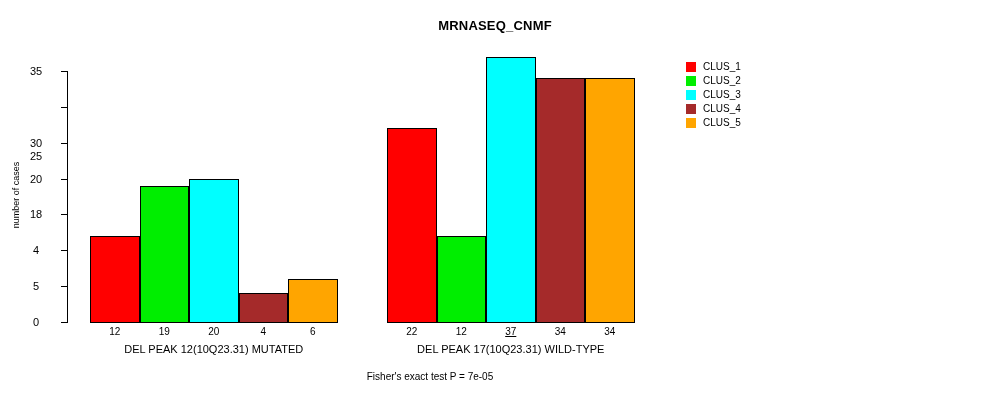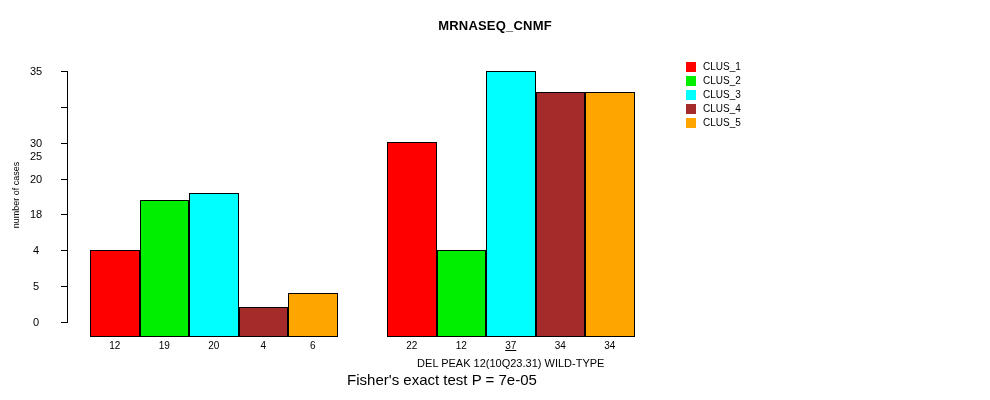--- a/index.html
+++ b/index.html
@@ -65,21 +65,21 @@
     text-align: center;
     font-size: 9px;
     transform: rotate(-90deg);
     transform-origin: center center;
     white-space: nowrap;
   }
 
   
   #plot-area {
     left: 0px;
-    top: 14px;
+    top: 0px;
     width: 990px;
     height: 340px;
     border-radius: 29px;
   }
   .bar {
     position: absolute;
     box-sizing: border-box;
     border: 1px solid #000000;
     bottom: 0;
   }
@@ -102,25 +102,25 @@
     position: absolute;
     top: 343px;
     text-align: center;
     font-size: 11px;
     line-height: 12px;
     white-space: nowrap;
   }
 
   
   #sub-caption {
-    left: 16px;
+    left: 4px;
     top: 371px;
     width: 852px;
     text-align: center;
-    font-size: 15px;
+    font-size: 10px;
     white-space: nowrap;
   }
 
   
   #legend {
     left: 686px;
     top: 60px;
     width: 120px;
   }
   .legend-row {
@@ -176,32 +176,33 @@
       <div class="bar-value-label" style="left: 90px; width: 49.5px;">12</div>
       <div class="bar" style="left: 139.5px; width: 49.5px; height: 137.257px; top: 185.743px; bottom: auto; background: rgb(0, 238, 0);"></div>
       <div class="bar-value-label" style="left: 139.5px; width: 49.5px;">19</div>
       <div class="bar" style="left: 189px; width: 49.5px; height: 144.429px; top: 178.571px; bottom: auto; background: rgb(0, 255, 255);"></div>
       <div class="bar-value-label" style="left: 189px; width: 49.5px;">20</div>
       <div class="bar" style="left: 238.5px; width: 49.5px; height: 29.6857px; top: 293.314px; bottom: auto; background: rgb(165, 42, 42);"></div>
       <div class="bar-value-label" style="left: 238.5px; width: 49.5px;">4</div>
       <div class="bar" style="left: 288px; width: 49.5px; height: 44.0286px; top: 278.971px; bottom: auto; background: rgb(255, 165, 0);"></div>
       <div class="bar-value-label" style="left: 288px; width: 49.5px;">6</div>
       <div class="abs bar-group-baseline" style="left: 90px; top: 322px; width: 247.5px;"></div>
+      <div class="group-caption" style="left: 63.75px; width: 300px;">DEL PEAK 12(10Q23.31) MUTATED</div>
       <div class="bar" style="left: 387px; width: 49.5px; height: 194.629px; top: 128.371px; bottom: auto; background: rgb(255, 0, 0);"></div>
       <div class="bar-value-label" style="left: 387px; width: 49.5px;">22</div>
       <div class="bar" style="left: 436.5px; width: 49.5px; height: 87.0571px; top: 235.943px; bottom: auto; background: rgb(0, 238, 0);"></div>
       <div class="bar-value-label" style="left: 436.5px; width: 49.5px;">12</div>
       <div class="bar" style="left: 486px; width: 49.5px; height: 266.343px; top: 56.6571px; bottom: auto; background: rgb(0, 255, 255);"></div>
       <div class="bar-value-label" style="left: 486px; width: 49.5px; text-decoration: underline;">37</div>
       <div class="bar" style="left: 535.5px; width: 49.5px; height: 244.829px; top: 78.1714px; bottom: auto; background: rgb(165, 42, 42);"></div>
       <div class="bar-value-label" style="left: 535.5px; width: 49.5px;">34</div>
       <div class="bar" style="left: 585px; width: 49.5px; height: 244.829px; top: 78.1714px; bottom: auto; background: rgb(255, 165, 0);"></div>
       <div class="bar-value-label" style="left: 585px; width: 49.5px;">34</div>
       <div class="abs bar-group-baseline" style="left: 387px; top: 322px; width: 247.5px;"></div>
-      <div class="group-caption" style="left: 360.75px; width: 300px;">DEL PEAK 12(10Q23.31) WILD-TYPE</div>
+      <div class="group-caption" style="left: 360.75px; width: 300px;">DEL PEAK 17(10Q23.31) WILD-TYPE</div>
     </div>
 
   <div id="sub-caption" class="abs">Fisher's exact test P = 7e-05</div>
 
   <div id="legend" class="abs">
       <div class="legend-row">
         <span class="legend-swatch" style="background: rgb(255, 0, 0);"></span>
         <span class="legend-label">CLUS_1</span>
       </div>
       <div class="legend-row">

